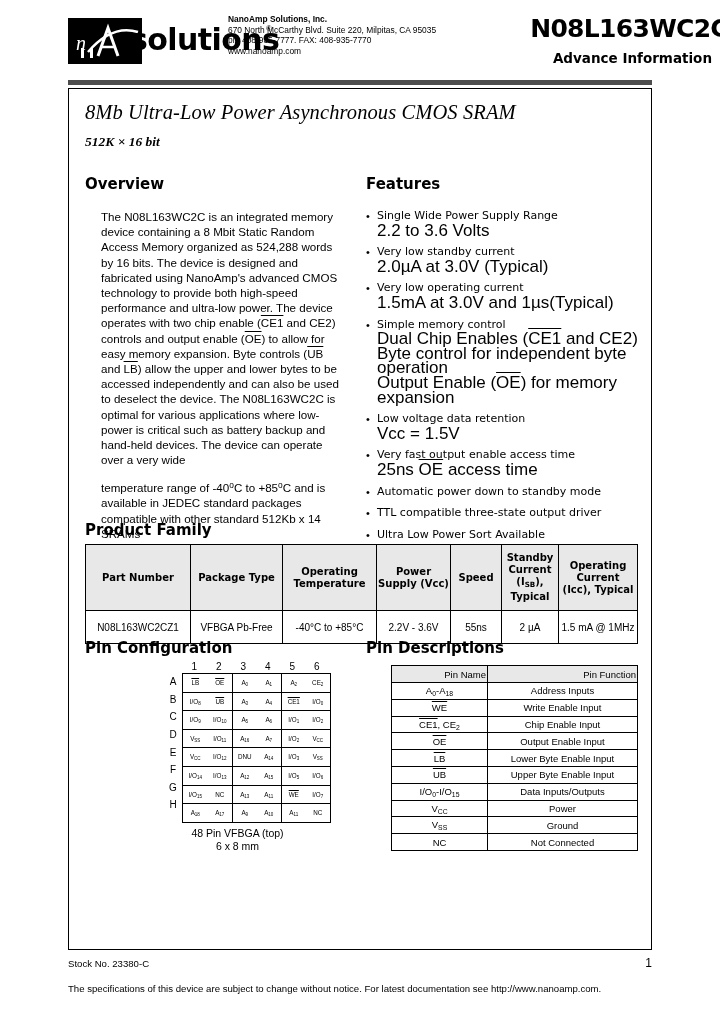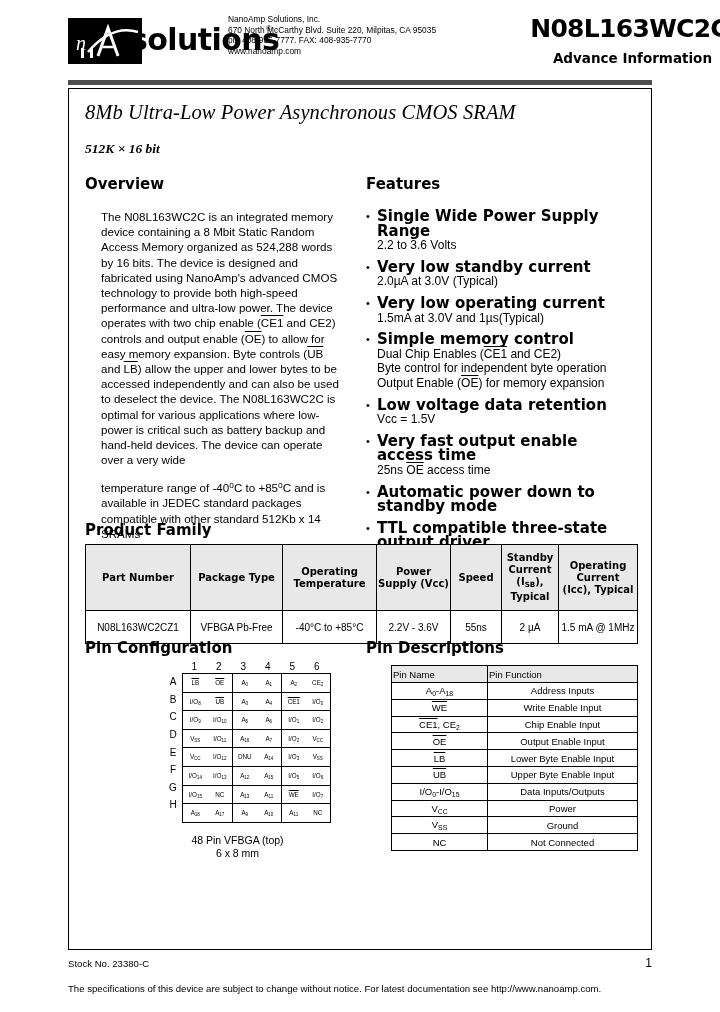--- a/index.html
+++ b/index.html
@@ -22,21 +22,21 @@
     position: absolute; left: 62px; top: 8px;
     font-family: "DejaVu Sans", sans-serif;
     font-weight: bold; font-size: 30px; letter-spacing: -0.6px; color: #000;
     line-height: 36px;
   }
   .logo-reg { position: absolute; left: 198px; top: 10px; font-size: 8px; }
   .addr {
     position: absolute; left: 160px; top: 0px; width: 270px;
     font-size: 8.4px; line-height: 10.6px; color: #000;
   }
-  .addr .l1 { font-weight: normal; }
+  .addr .l1 { font-weight: bold; }
   .part-no {
     position: absolute; left: 438px; top: 0px; width: 222px;
     text-align: right;
     font-family: "DejaVu Sans", sans-serif;
     font-weight: bold; font-size: 25px; letter-spacing: -0.7px;
   }
   .advance {
     position: absolute; left: 422px; top: 36px; width: 222px;
     text-align: right;
     font-family: "DejaVu Sans", sans-serif;
@@ -51,21 +51,21 @@
     border: 1px solid #000;
   }
 
   .title-main {
     position: absolute; left: 16px; top: 12px;
     font-family: "Liberation Serif", serif;
     font-weight: normal; font-style: italic; font-size: 20.5px;
     letter-spacing: 0.1px;
   }
   .title-sub {
-    position: absolute; left: 16px; top: 52px;
+    position: absolute; left: 16px; top: 45px;
     font-family: "Liberation Serif", serif;
     font-weight: bold; font-style: italic; font-size: 13.5px;
   }
 
   .h2 {
     font-family: "DejaVu Sans", sans-serif;
     font-weight: bold; font-size: 15px;
   }
 
   
@@ -78,22 +78,22 @@
 
   .ovl { text-decoration: overline; }
   sub { font-size: 0.72em; vertical-align: -0.25em; }
   sup { font-size: 0.72em; vertical-align: 0.45em; }
 
   
   .feat-list { margin-top: 16px; }
   .feat { display: flex; margin-bottom: 7px; }
   .feat .bullet { width: 11px; flex: none; font-size: 11px; line-height: 14.6px; }
   .feat .ftext { font-size: 11.6px; line-height: 14.6px; }
-  .feat .fhead { font-family: "DejaVu Sans", sans-serif; font-weight: bold; font-size: 15px; }
-  .feat .fsub { font-size: 12px; }
+  .feat .fhead { font-family: "DejaVu Sans", sans-serif; font-weight: normal; font-size: 11px; }
+  .feat .fsub { font-size: 17px; }
 
   
   .pf-title { position: absolute; left: 16px; top: 432px; }
   .pf-table {
     position: absolute; left: 16px; top: 455px; width: 552px;
     border-collapse: collapse; table-layout: fixed;
   }
   .pf-table th, .pf-table td {
     border: 1px solid #000; text-align: center; vertical-align: middle;
   }
@@ -112,33 +112,33 @@
   .bga-rowhdr { width: 18px; }
   .bga-rowhdr div { height: 17.6px; font-size: 10px; display: flex; align-items: center; justify-content: center; }
   .bga-cells { border: 1px solid #000; }
   .bga-row { display: flex; }
   .bga-row div {
     width: 24.5px; height: 17.6px; font-size: 6.3px; line-height: 17.6px;
     text-align: center; overflow: hidden; white-space: nowrap;
   }
   .bga-row div.sep { border-left: 1px solid #000; }
   .bga-row.sepr { border-top: 1px solid #000; }
-  .bga-cap { margin-top: 11px; text-align: center; font-size: 10.5px; line-height: 13px; width: 147px; }
+  .bga-cap { margin-top: 4px; text-align: center; font-size: 10.5px; line-height: 13px; width: 147px; }
 
   
   .pd-title { position: absolute; left: 297px; top: 550px; }
   .pd-table {
     position: absolute; left: 322px; top: 576px; width: 246px;
     border-collapse: collapse; table-layout: fixed;
   }
   .pd-table th {
     background: #e8e8e8; font-size: 9.5px; font-weight: normal;
     border-top: 1px solid #000; border-bottom: 1px solid #000;
     border-left: 1px solid #000; border-right: 1px solid #000;
-    height: 17px; text-align: left;
+    height: 17px; text-align: right;
   }
   .pd-table td {
     font-size: 9.5px; height: 16.8px; text-align: center;
     border-bottom: 1px solid #000; border-left: 1px solid #000; border-right: 1px solid #000;
   }
 
   
   .footer { position: absolute; left: 68px; top: 958px; width: 584px; }
   .f-row1 { position: relative; font-size: 9.6px; }
   .f-page { position: absolute; right: 0; top: -2px; font-size: 12px; }

